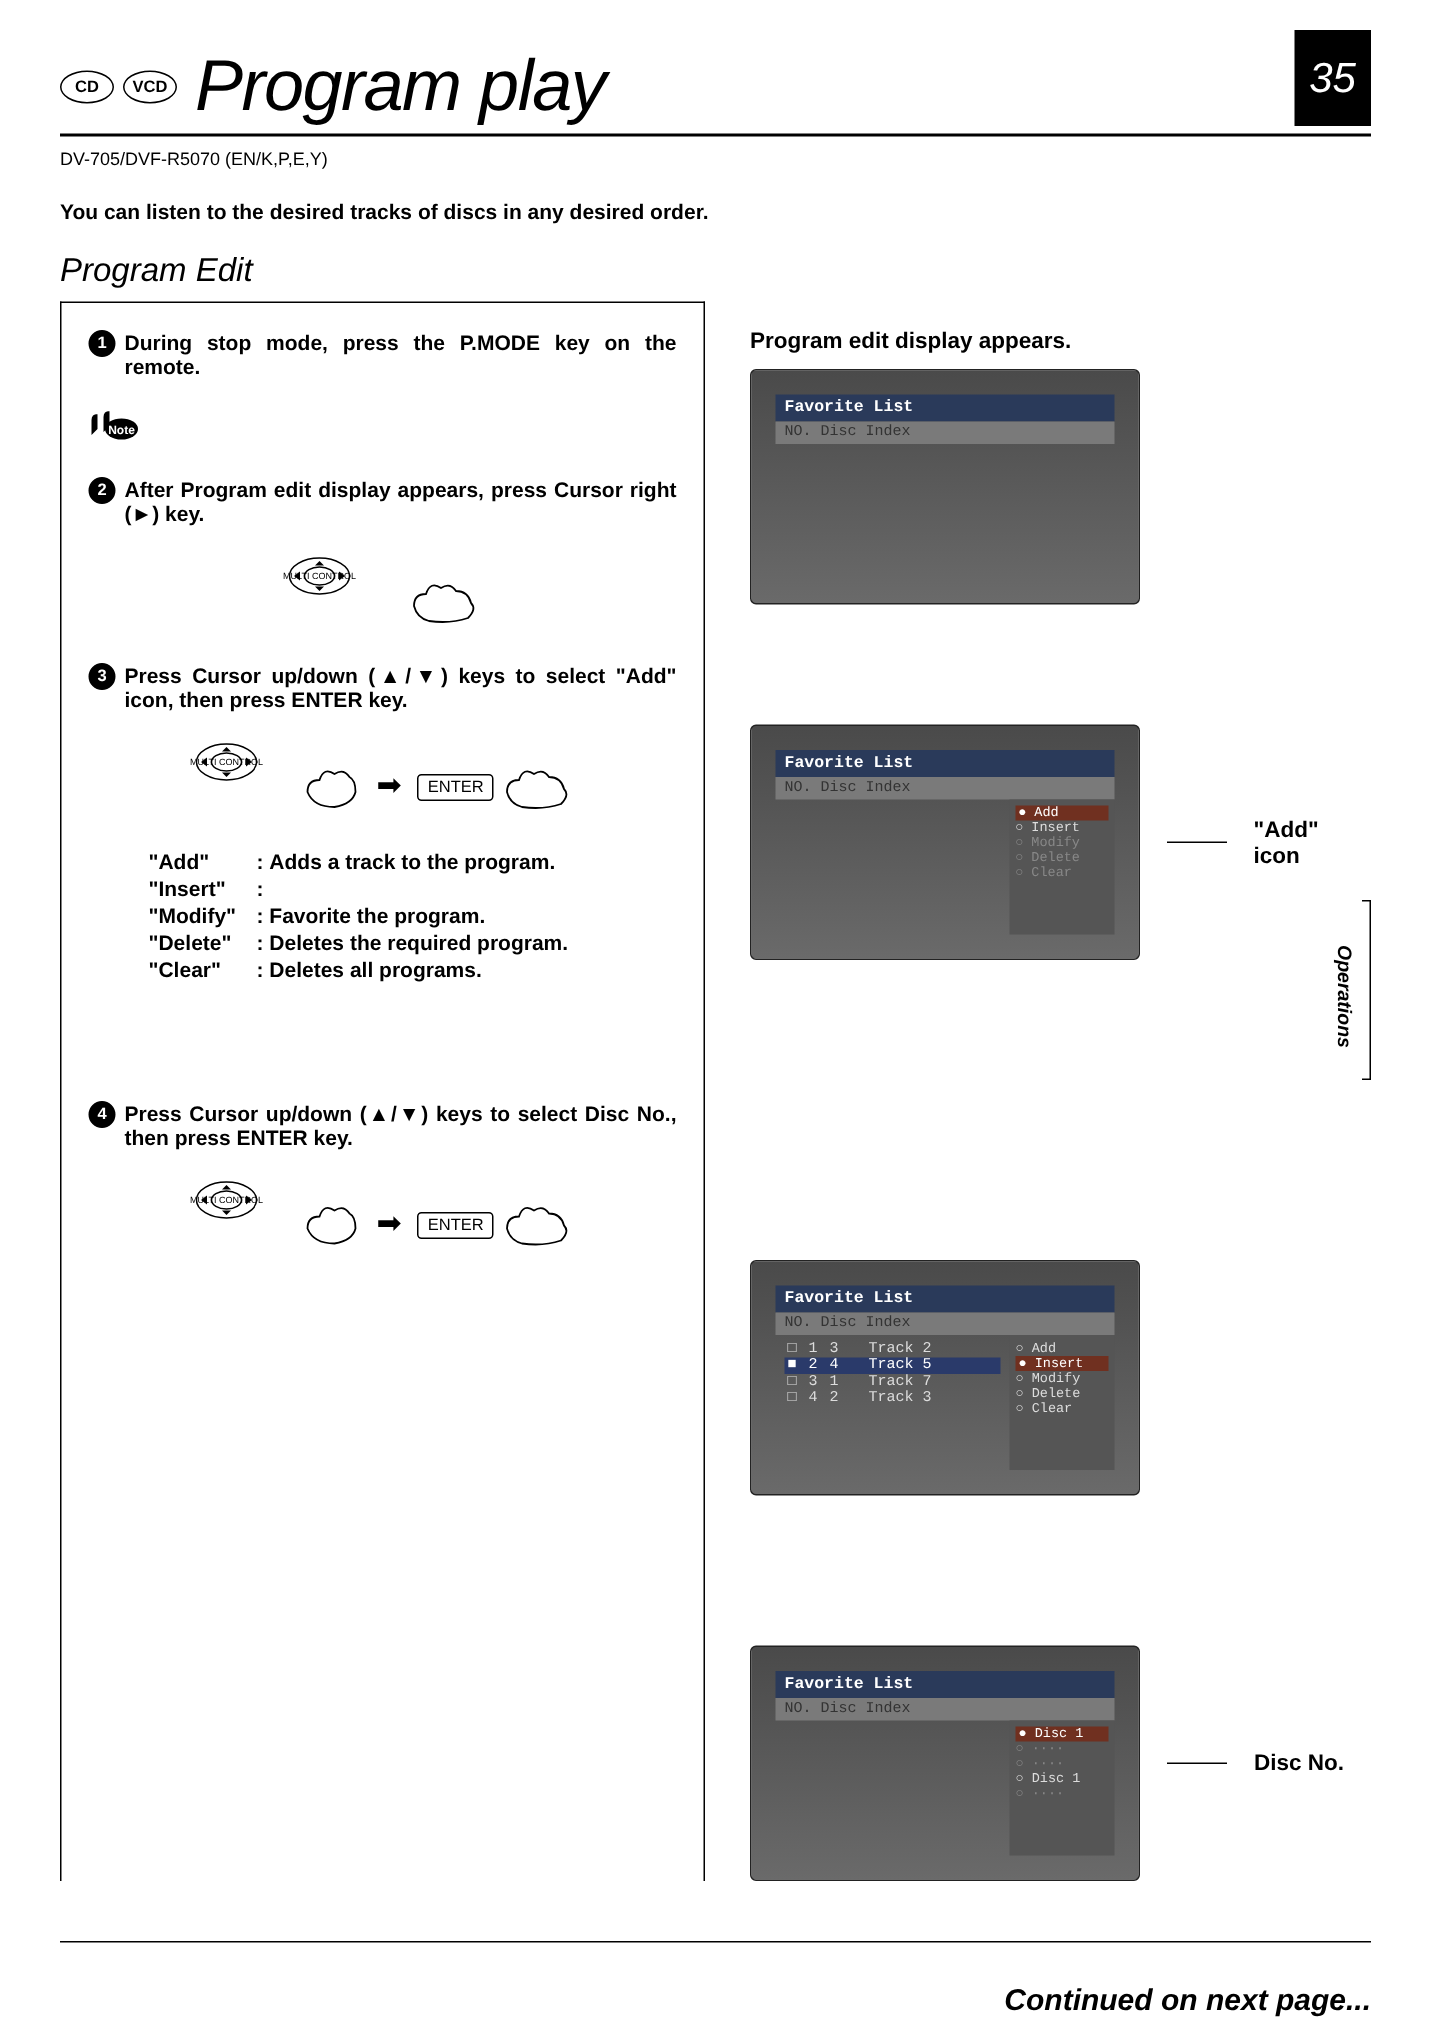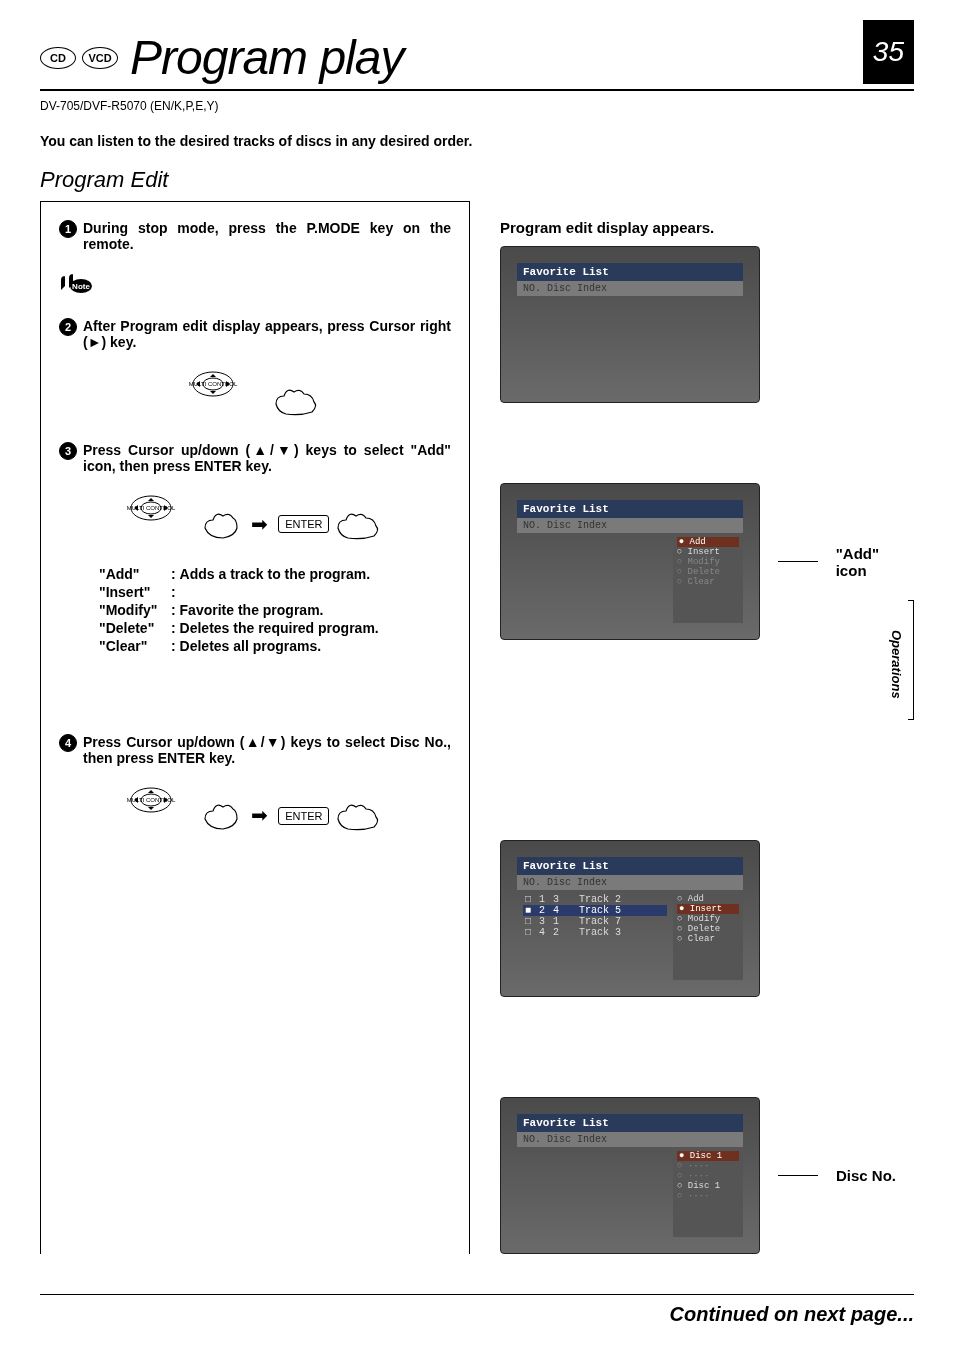--- a/index.html
+++ b/index.html
@@ -215,21 +215,21 @@
     border-bottom:1px solid #000;
     border-right:1px solid #000;
   }
   .continued {
     text-align: right;
     font-size: 20px;
     font-style: italic;
     font-weight: bold;
     margin-top: 40px;
     border-top: 1px solid #000;
-    padding-top: 8px;
+    padding-top: 28px;
   }
   .hand-svg { display:inline-block; vertical-align: middle; }
   .arrow-sep { font-size:20px; margin: 0 6px; vertical-align: middle; }
   .multi-ctrl { font-size:6px; }
 </style>
 </head>
 <body>
 
 <div class="page-number-box">35</div>
 

